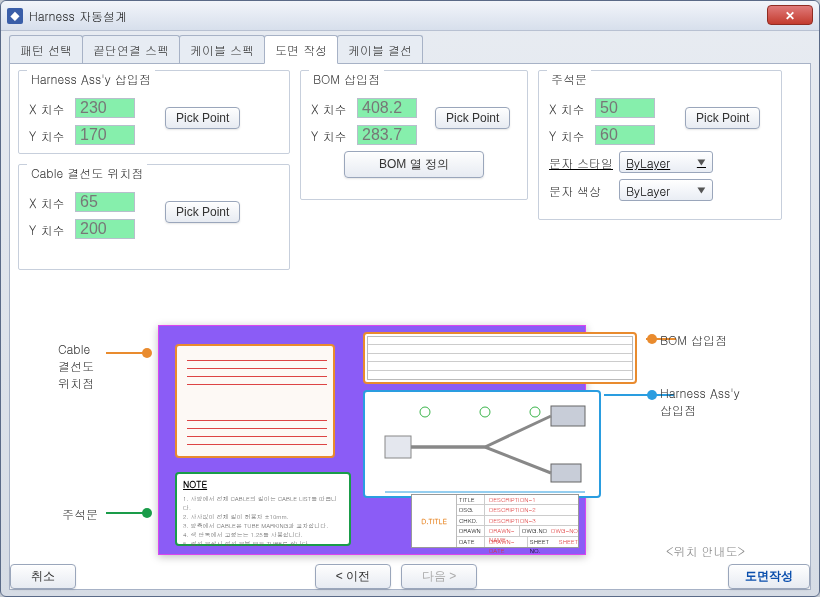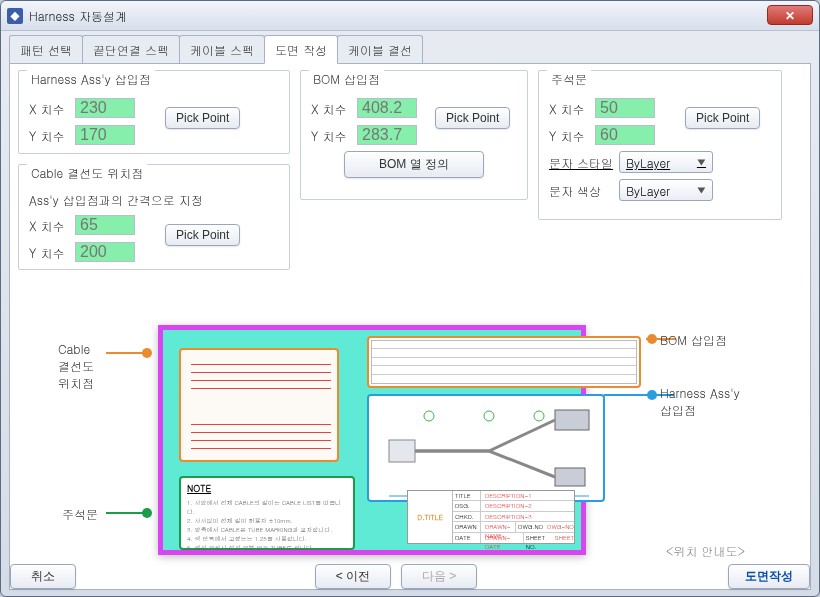--- a/index.html
+++ b/index.html
@@ -106,22 +106,22 @@
   display:flex; align-items:center; justify-content:space-between;
   padding:0 6px; font-size:12px; cursor:pointer;
 }
 .combo .caret { font-size:10px; color:#555; }
 
 
 .preview {
   position:absolute;
   left:148px; top:261px;
   width:428px; height:230px;
-  background:#5eead4;
-  border:5px solid #d946ef;
+  background:#8b5cf6;
+  border:1px solid #d946ef;
   box-shadow: 0 2px 8px rgba(0,0,0,.25);
 }
 .callout-box { position:absolute; border:2px solid; border-radius:4px; }
 .callout-line { position:absolute; height:2px; }
 .callout-dot { position:absolute; width:10px; height:10px; border-radius:50%; }
 .callout-label { position:absolute; font-size:12px; color:#333; white-space:nowrap; }
 
 .bottombar {
   position:absolute; left:0; right:0; bottom:0;
   padding:6px 0 0;
@@ -159,21 +159,20 @@
           <button class="btn" style="margin-left:30px; position:relative; top:10px;">Pick Point</button>
         </div>
         <div class="row">
           <label>Y 치수</label>
           <input value="170" style="">
         </div>
       </div>
 
       <div class="groupbox" style="left:8px; top:100px; width:272px; height:106px;">
         <div class="legend">Cable 결선도 위치점</div>
-        <div class="subhead">Ass'y 삽입점과의 간격으로 지정</div>
         <div class="row">
           <label>X 치수</label>
           <input value="65" style="">
           <button class="btn" style="margin-left:30px; position:relative; top:10px;">Pick Point</button>
         </div>
         <div class="row">
           <label>Y 치수</label>
           <input value="200" style="">
         </div>
       </div>

